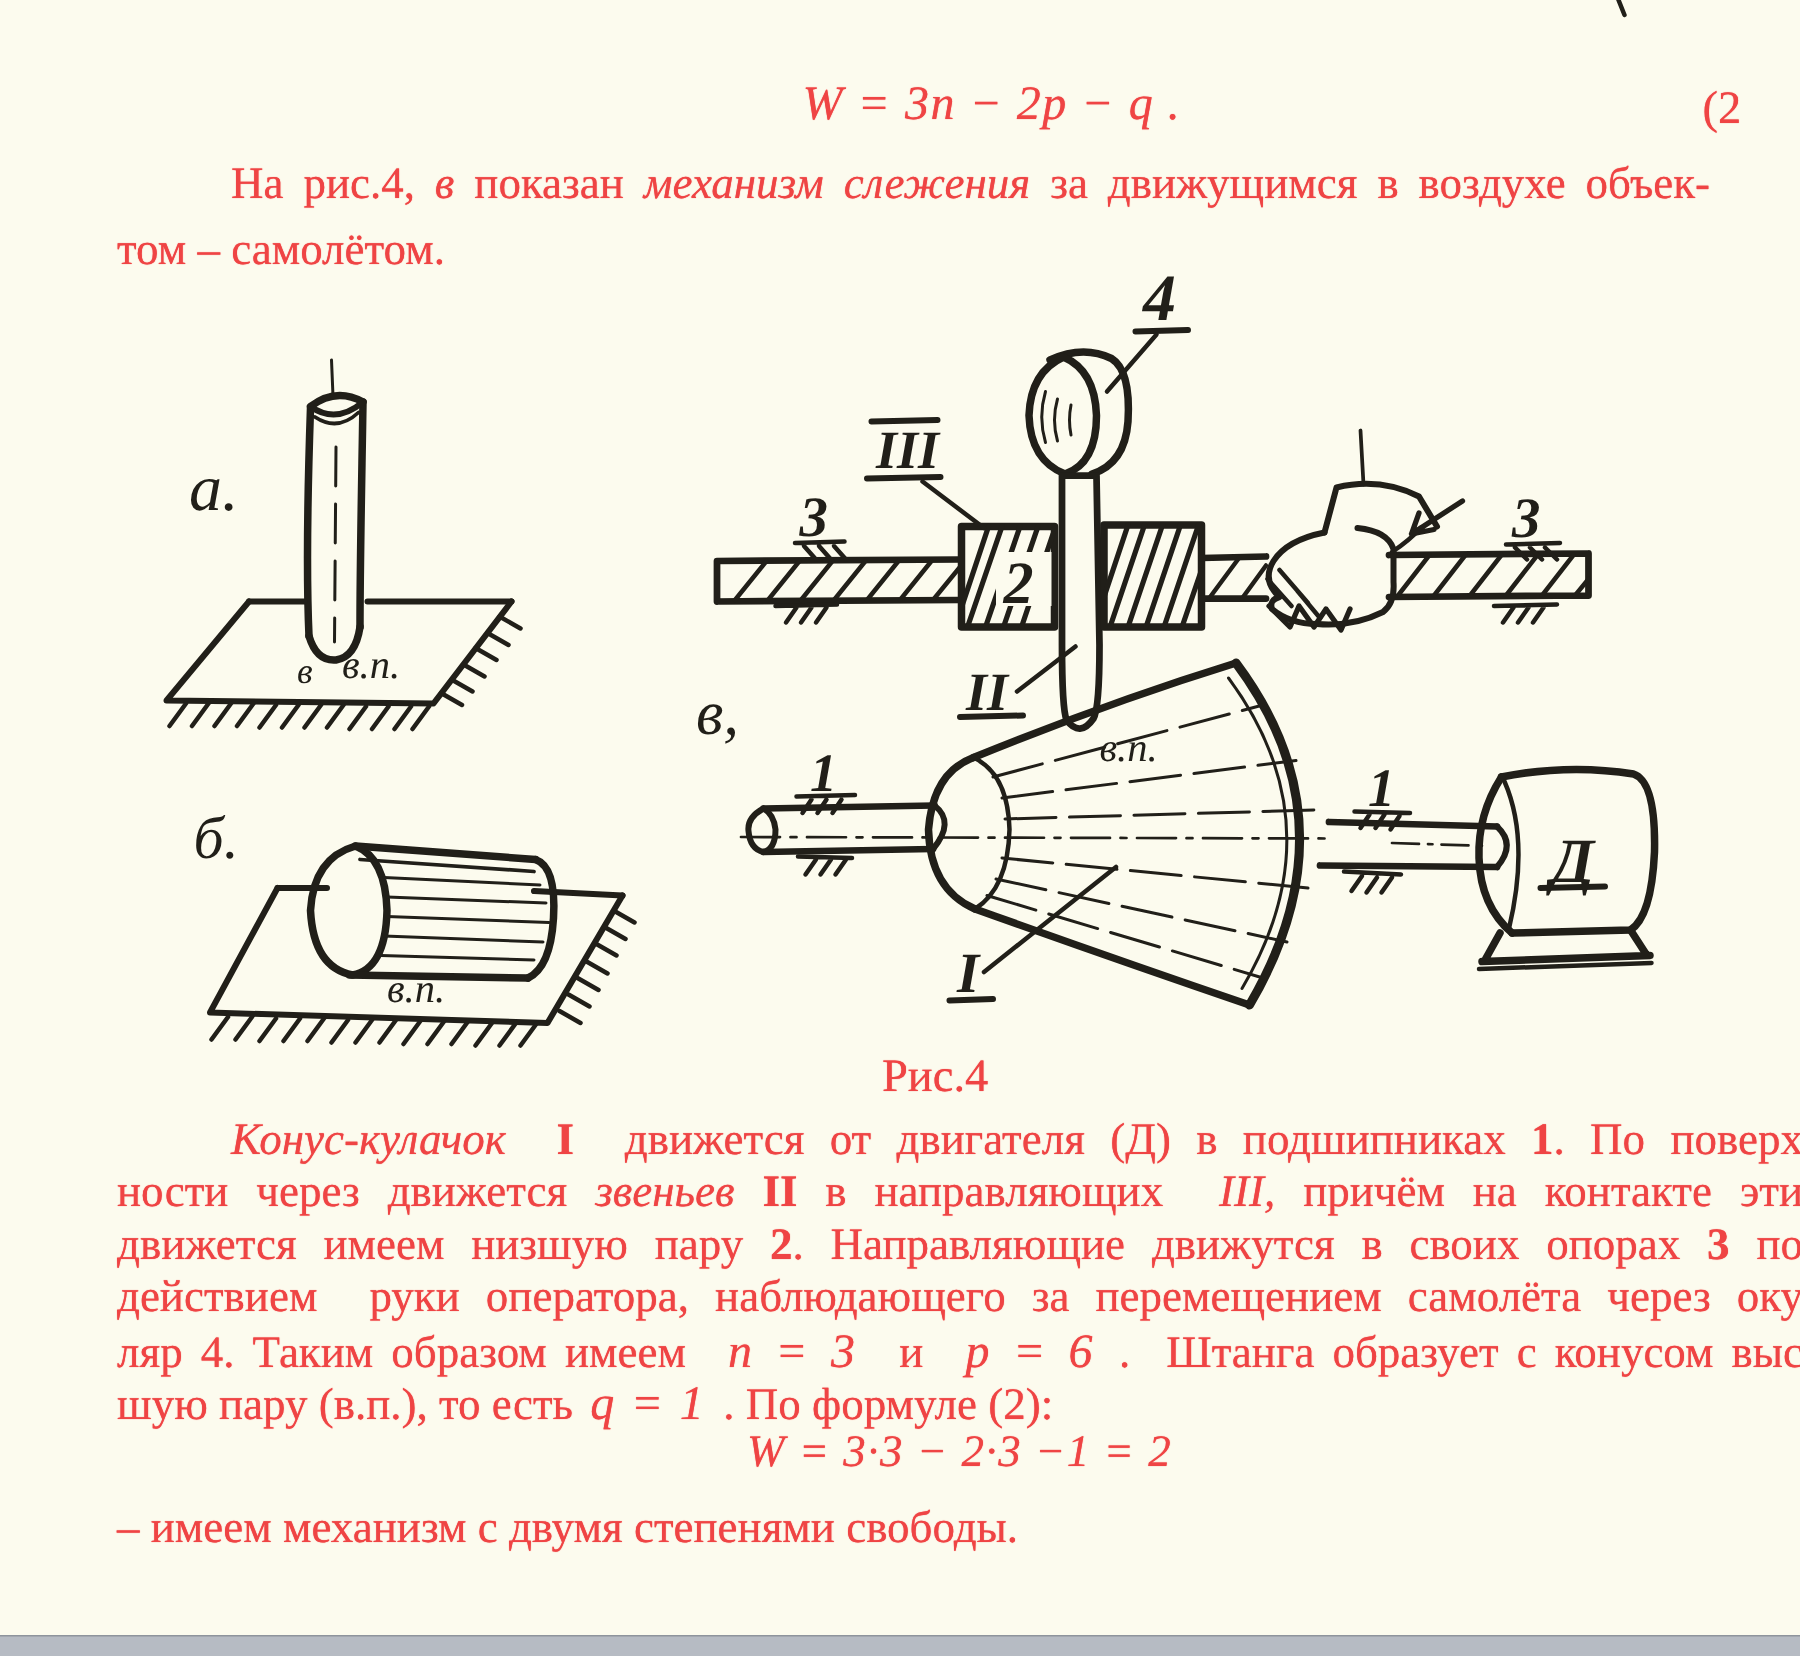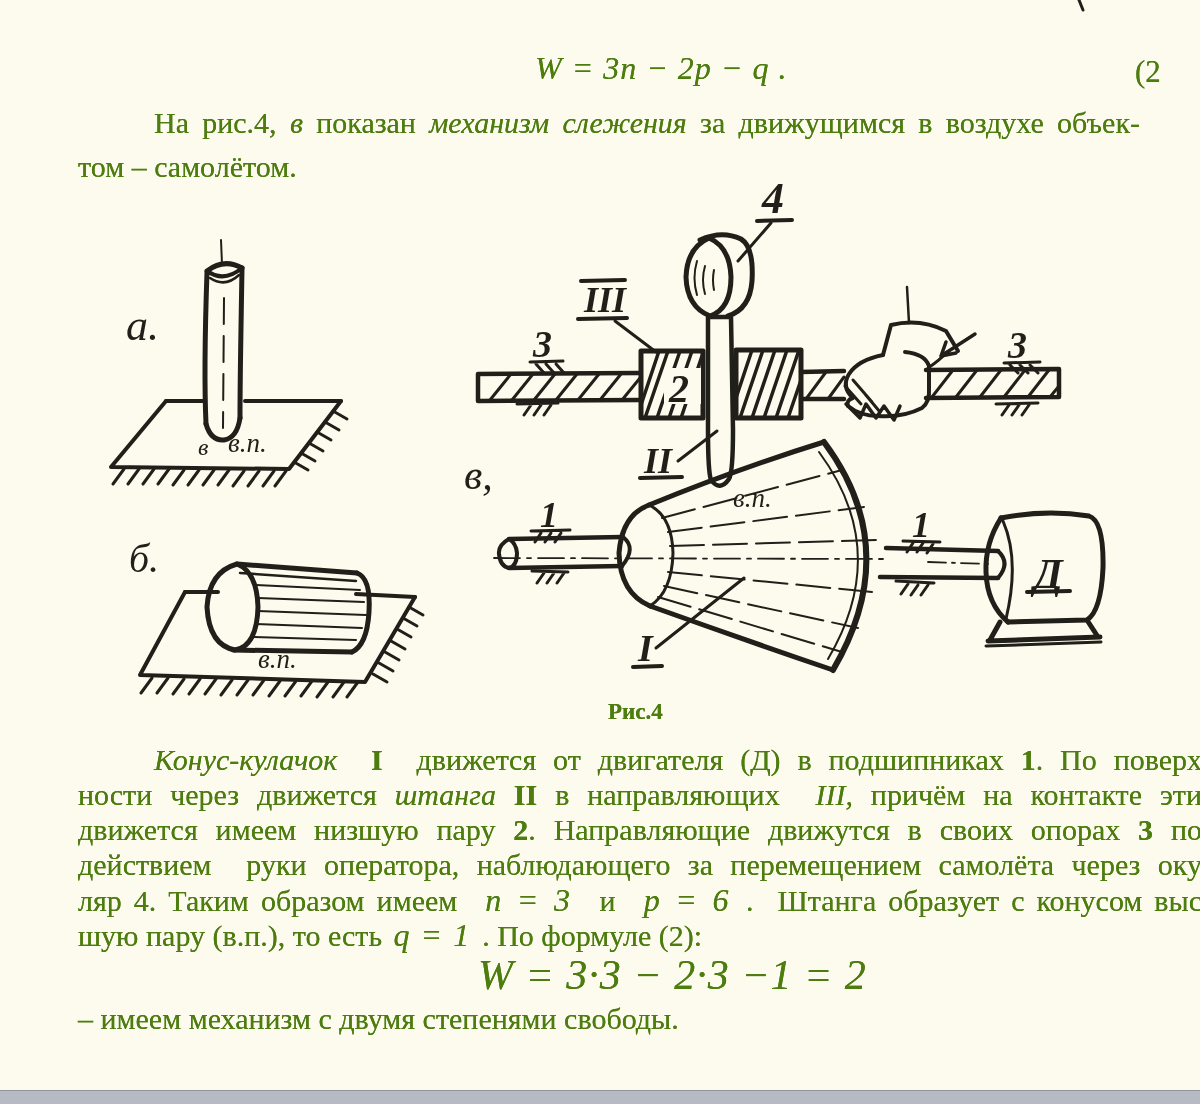--- a/index.html
+++ b/index.html
@@ -1,38 +1,38 @@
 <!DOCTYPE html>
 <html><head>
 <meta charset="utf-8">
 <style>
   html,body{margin:0;padding:0;}
   .page{
     position:relative; width:1200px; height:1104px;
-    background:#fcfbee; color:#4d7c0f; overflow:hidden;
+    background:#fcfbee; color:#ef4444; overflow:hidden;
     font-family:"Liberation Serif",serif;
     text-shadow:0 0 0.6px currentColor;
   }
   .abs{position:absolute;}
   
   .eq-top{left:535px; top:50px; font-size:32px; font-style:italic; letter-spacing:1px; white-space:nowrap;}
   .eq-num{left:1135px; top:54px; font-size:31px; white-space:nowrap;}
   
   .p1line{left:78px; width:1062px; font-size:30px; line-height:44px;}
   .p1l1{top:101px; text-indent:76px; text-align:justify; text-align-last:justify;}
   .p1l2{top:145px;}
   
-  .caption{left:608px; top:699px; font-size:23px;font-weight:bold;}
+  .caption{left:588px; top:699px; font-size:31px;}
   
   .p2line{left:78px; width:1124px; font-size:30px; line-height:34px; text-align:justify; text-align-last:justify; white-space:nowrap;}
   .noju{text-align:left; text-align-last:left;}
   .bi{font-weight:normal; font-style:italic;}
   .b{font-weight:bold;}
   .m{font-style:italic; font-size:32px; letter-spacing:1.5px; padding:0 4px;}
-  .eq-bot{left:478px; top:951px; font-size:42px; font-style:italic; letter-spacing:1px; white-space:nowrap;}
+  .eq-bot{left:498px; top:951px; font-size:30px; font-style:italic; letter-spacing:1px; white-space:nowrap;}
   
   .scan-edge{left:0; bottom:0; width:1200px; height:13px; background:#b6bbc3; border-top:1px solid #8e949c;}
   
   svg{position:absolute; left:0; top:0;}
   svg text{fill:#211f19; text-shadow:none;}
   .hw{font-family:"Liberation Serif",serif; font-style:italic; font-weight:bold;}
   .hwl{font-family:"Liberation Serif",serif; font-style:italic;}
 </style>
 </head>
 <body>
@@ -194,21 +194,21 @@
     <text x="540" y="527" font-size="36" class="hw">1</text>
     <text x="912" y="537" font-size="36" class="hw">1</text>
     <text x="638" y="661" font-size="38" class="hw">I</text>
     <text x="1034" y="588" font-size="42" class="hw">Д</text>
   </svg>
 
   <div class="abs caption">Рис.4</div>
 
   <div class="abs p2line" style="top:743px; text-indent:76px;"><span class="bi">Конус-кулачок</span><span class="b">&nbsp; I &nbsp;</span><span>движется от двигателя (Д) в подшипниках </span><span class="b">1</span><span>. По поверх</span></div>
 
-  <div class="abs p2line" style="top:778px;"><span>ности через движется </span><span class="bi">штанга</span><span> </span><span class="b">II</span><span> в направляющих &nbsp;</span><span class="bi">III,</span><span> причём на контакте эти</span></div>
+  <div class="abs p2line" style="top:778px;"><span>ности через движется </span><span class="bi">звеньев</span><span> </span><span class="b">II</span><span> в направляющих &nbsp;</span><span class="bi">III,</span><span> причём на контакте эти</span></div>
 
   <div class="abs p2line" style="top:813px;"><span>движется имеем низшую пару </span><span class="b">2</span><span>. Направляющие движутся в своих опорах </span><span class="b">3</span><span> по</span></div>
 
   <div class="abs p2line" style="top:848px;"><span>действием &nbsp;руки оператора, наблюдающего за перемещением самолёта через оку</span></div>
 
   <div class="abs p2line" style="top:883px;"><span>ляр 4. Таким образом имеем &nbsp;</span><span class="m">n = 3</span><span>&nbsp; и &nbsp;</span><span class="m">p = 6</span><span> . &nbsp;Штанга образует с конусом выс</span></div>
 
   <div class="abs p2line noju" style="top:918px;"><span>шую пару (в.п.), то есть </span><span class="m">q = 1</span><span> . По формуле (2):</span></div>
 
   <div class="abs eq-bot">W = 3·3 − 2·3 −1 = 2</div>

